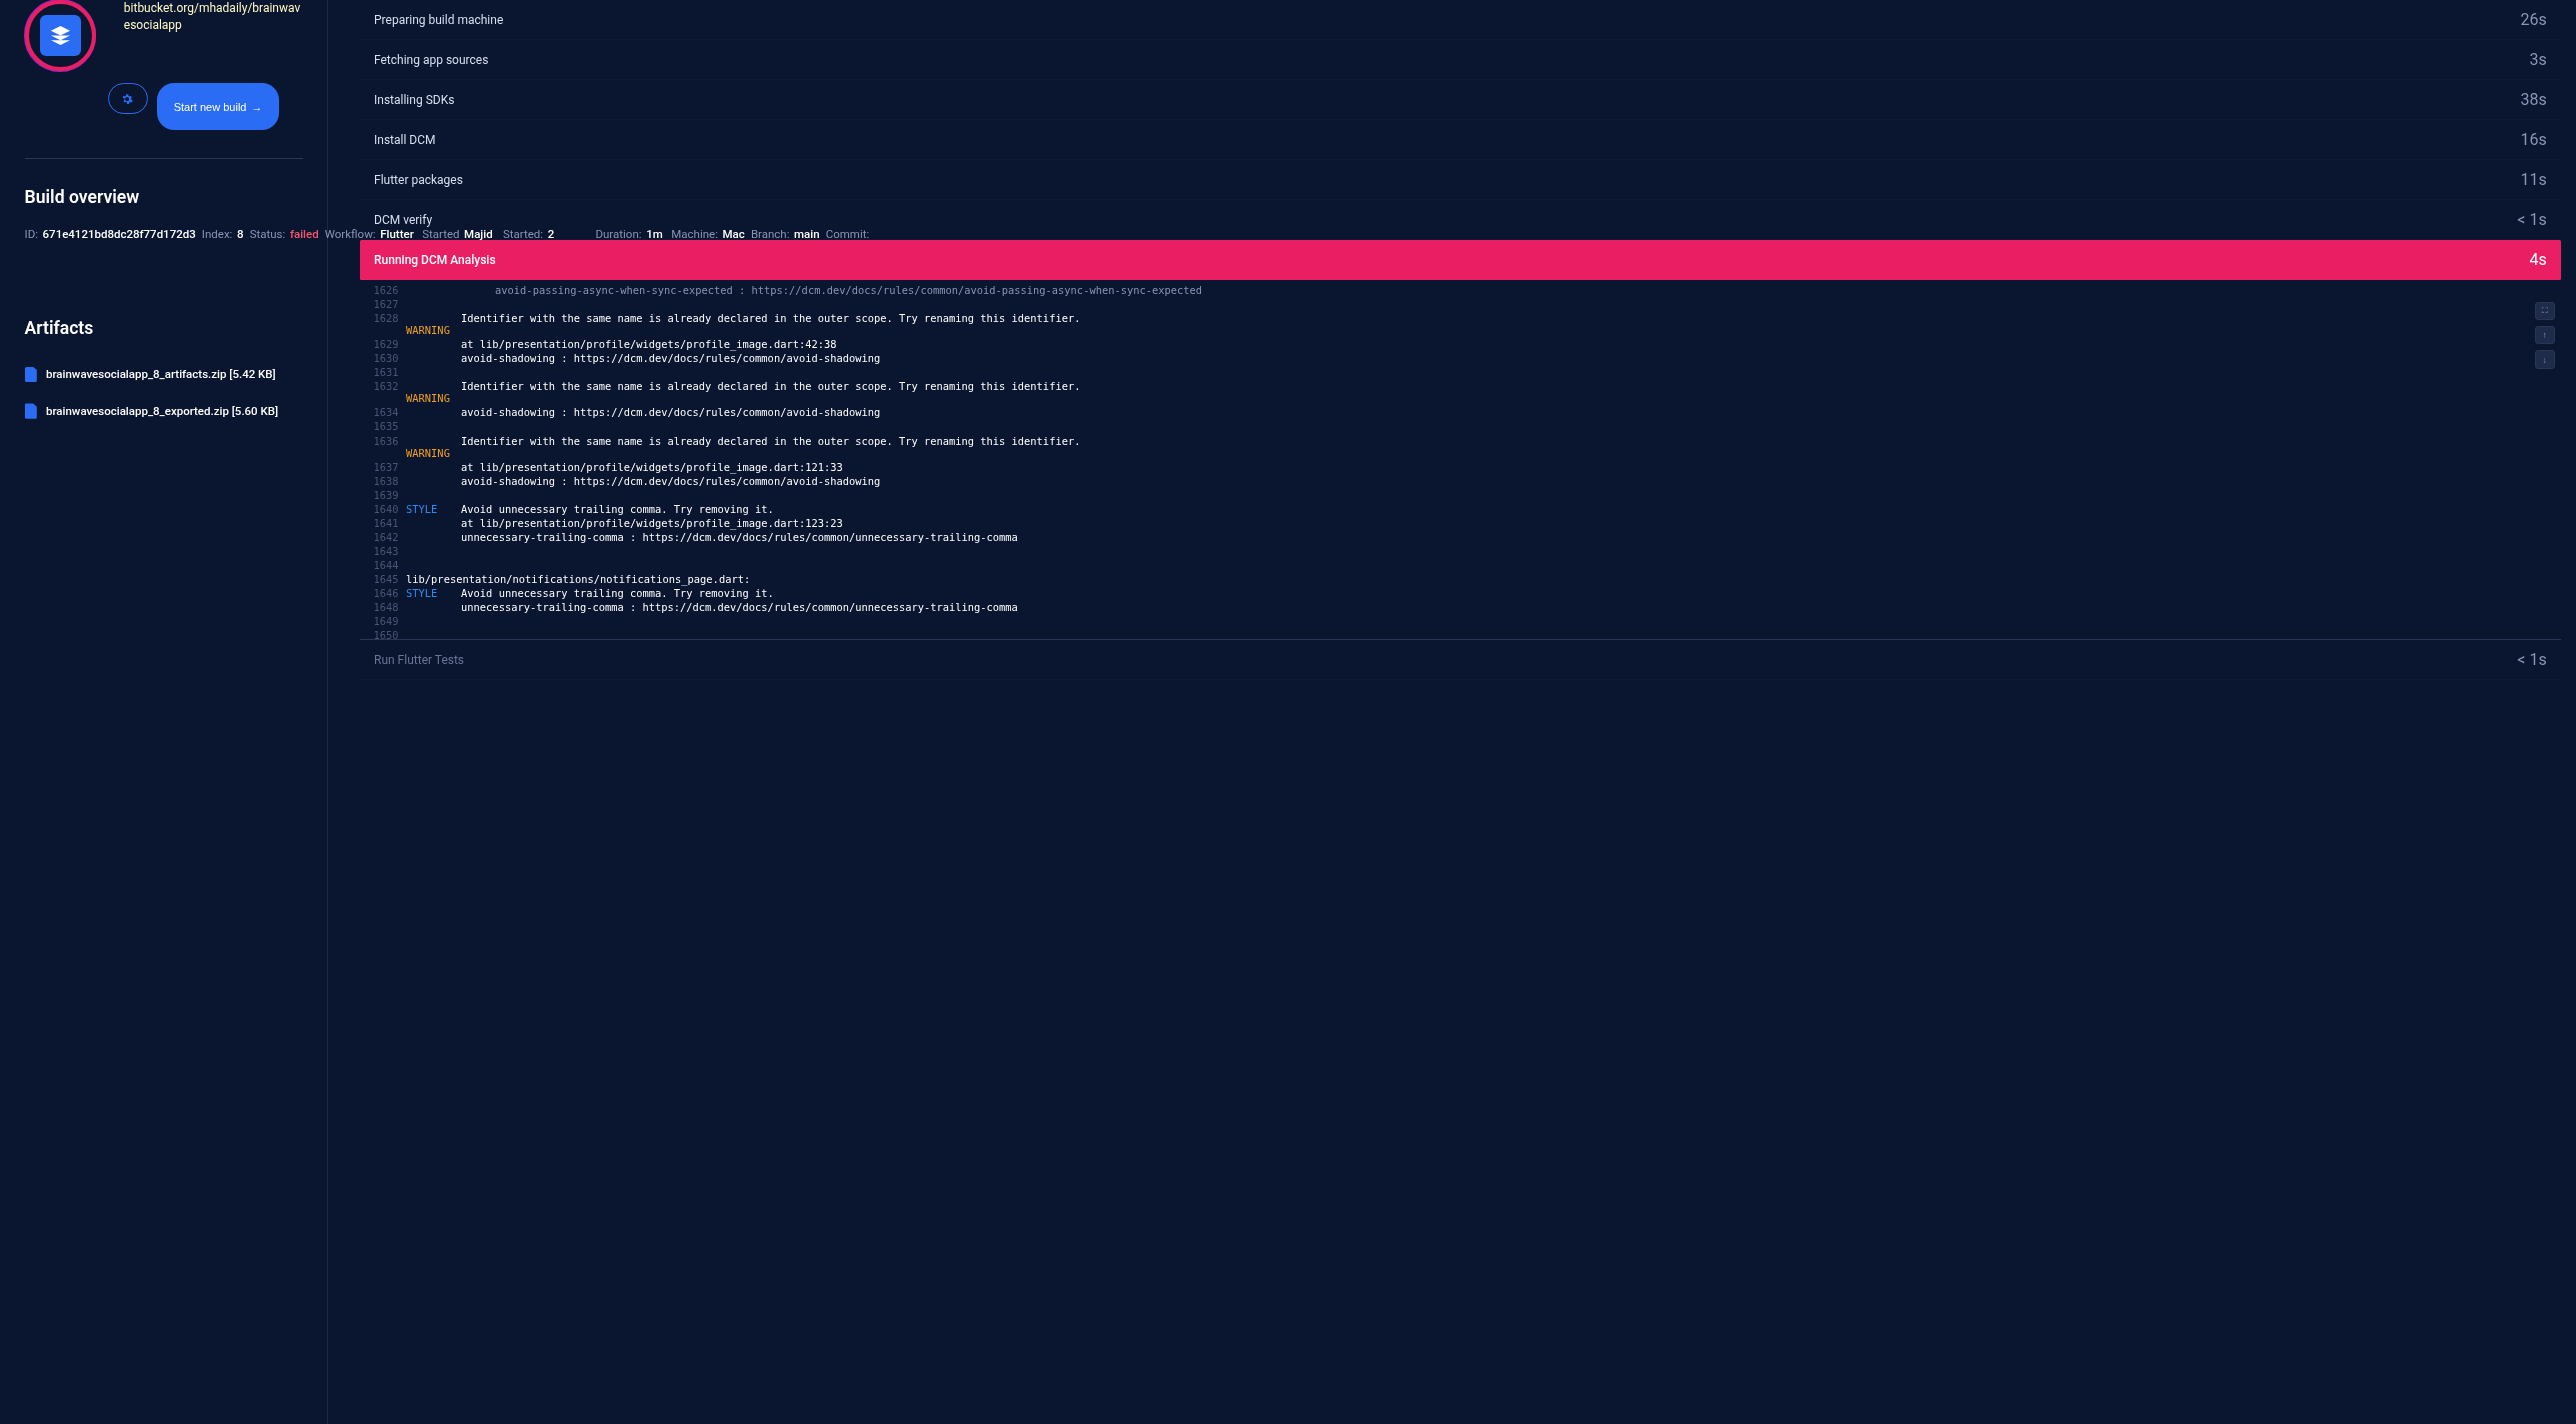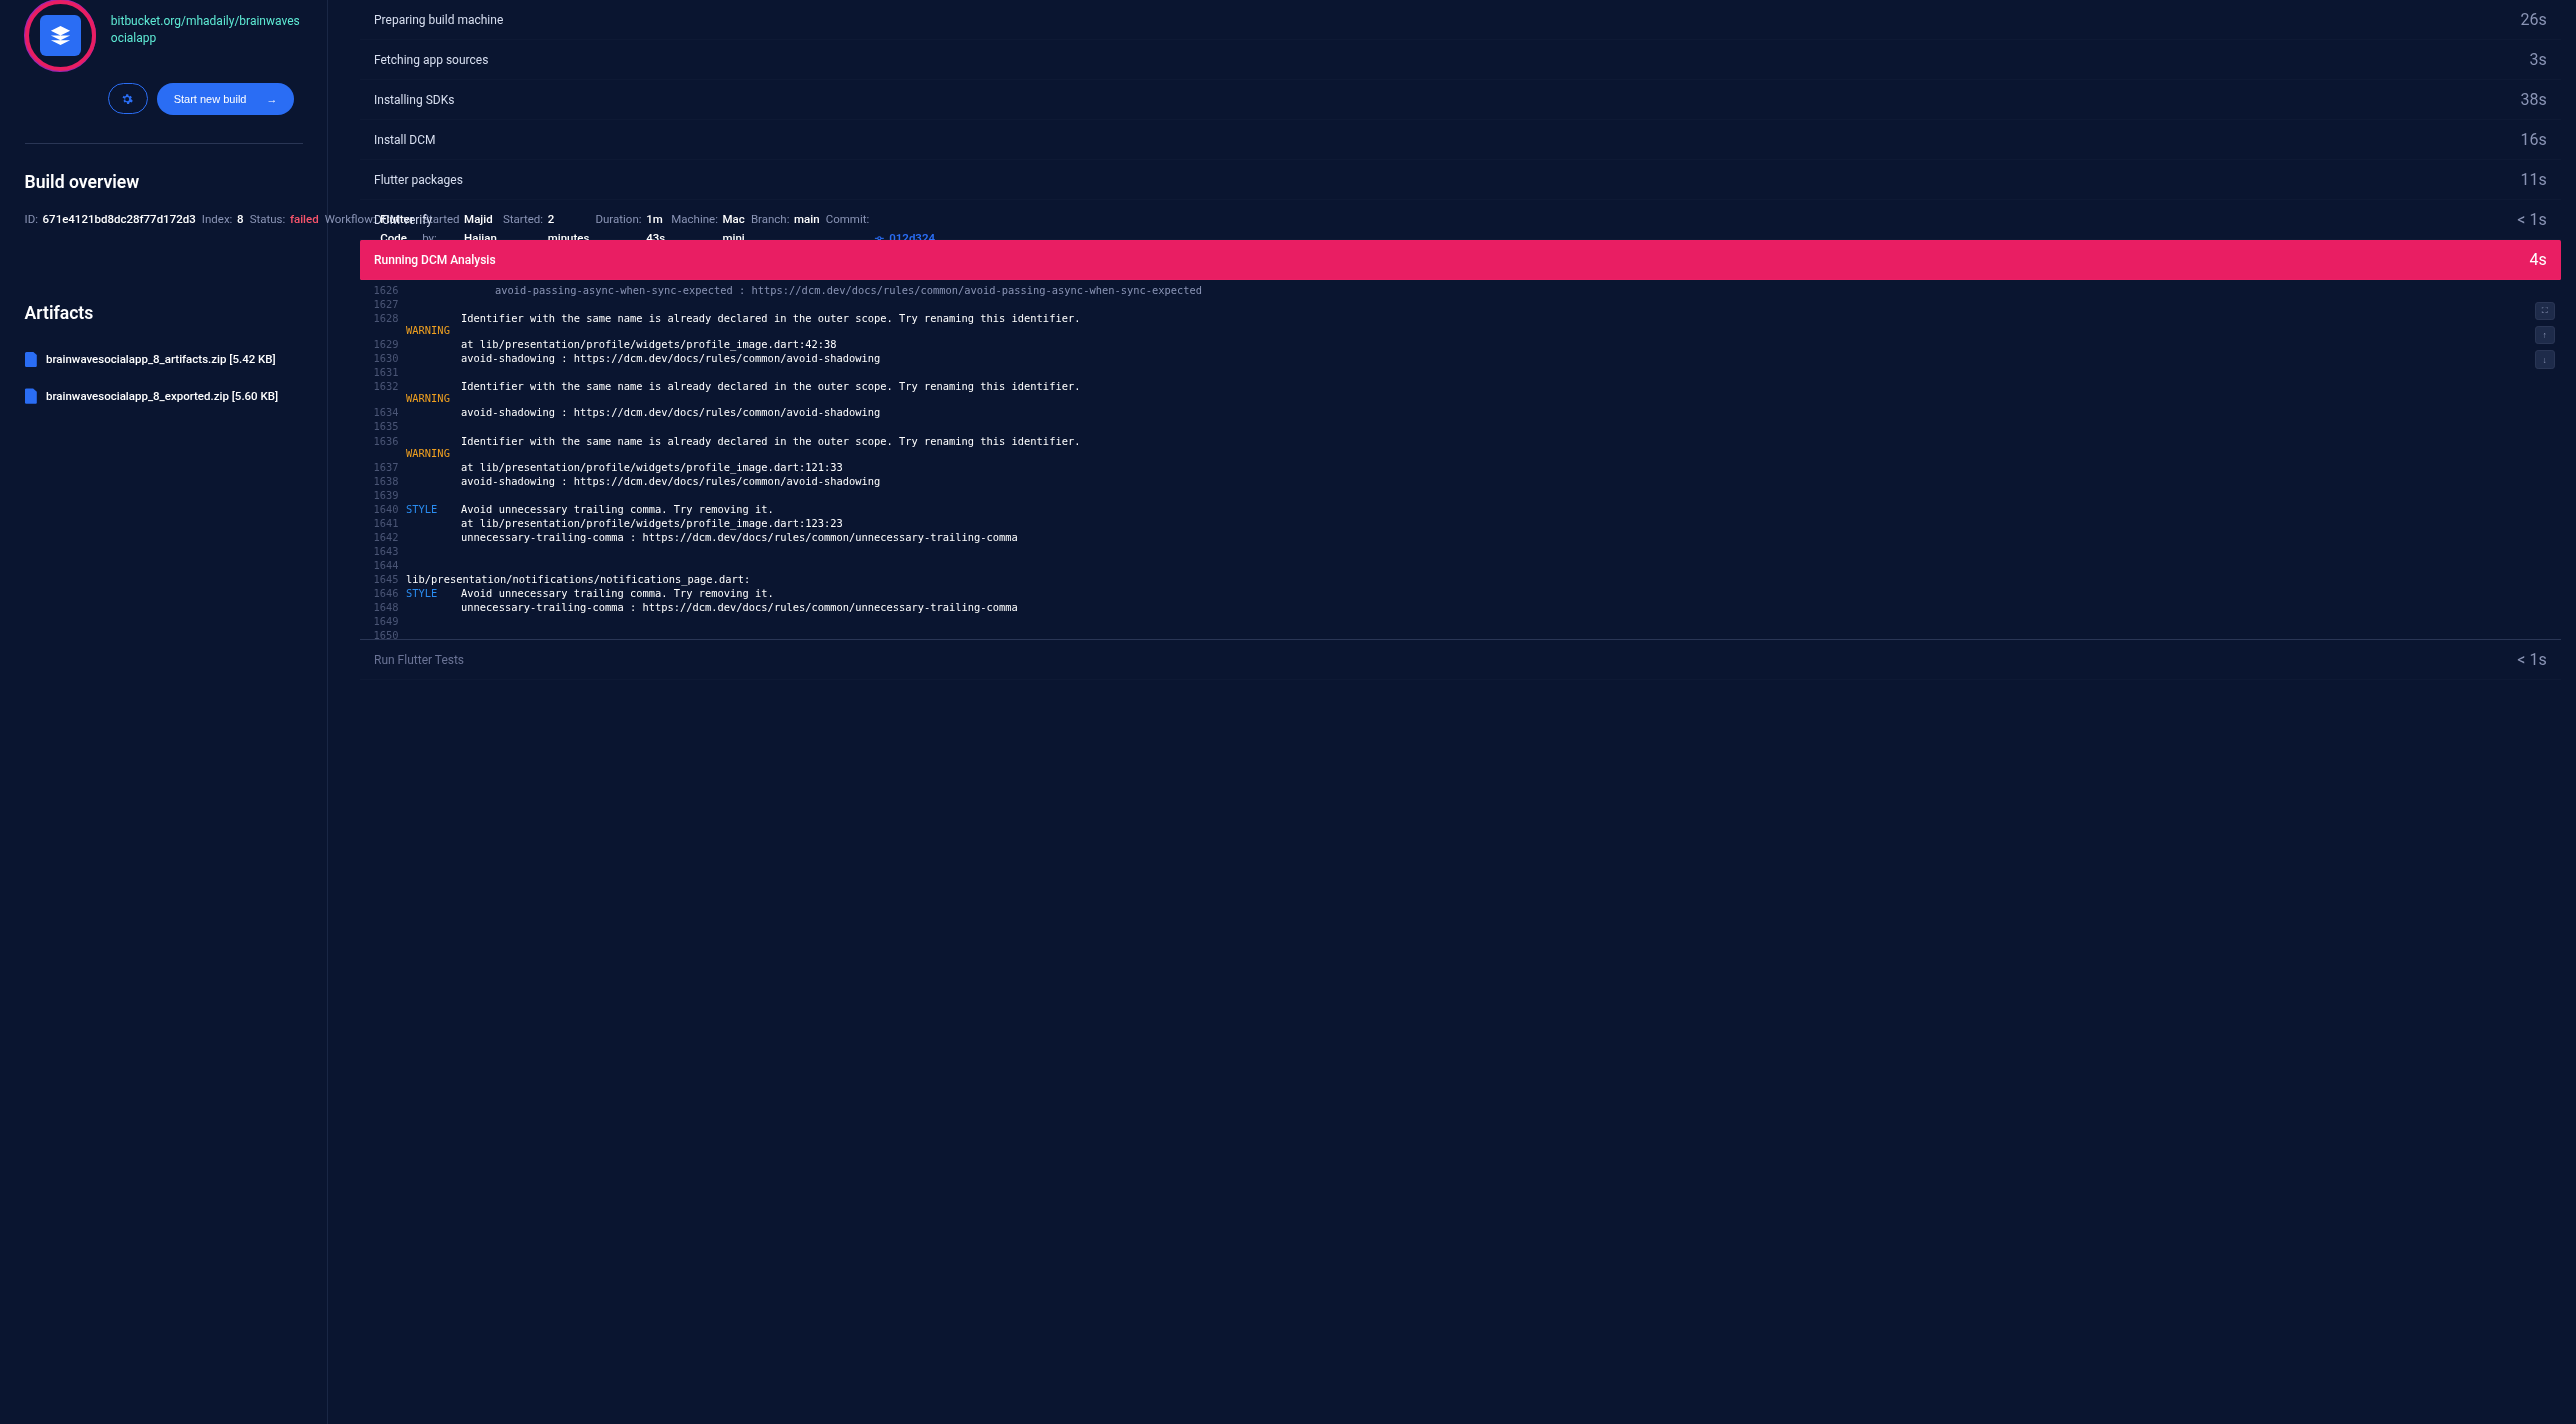--- a/index.html
+++ b/index.html
@@ -48,55 +48,56 @@
     .app-icon-inner {
       width: 41px;
       height: 41px;
       background: #2a6df4;
       border-radius: 6.1px;
       display: flex;
       align-items: center;
       justify-content: center;
     }
     .app-name {
-      color: #5eead4;
+      color: #fef9c3;
       font-size: 12px;
       line-height: 1.4;
       word-break: break-all;
-      padding-top: 13px;
+      padding-top: 0;
+      margin-left: 13px;
     }
     .actions {
       display: flex;
       gap: 9.2px;
       margin-top: 12.3px;
       margin-left: 83px;
     }
     .settings-btn {
       width: 40px;
       height: 31px;
       border-radius: 17px;
       border: 1.5px solid #2a6df4;
       background: transparent;
       display: flex;
       align-items: center;
       justify-content: center;
       cursor: pointer;
     }
     .start-build-btn {
-      height: 32px;
+      height: 47px;
       border-radius: 17px;
       background: #2a6df4;
       border: none;
       color: #fff;
       font-size: 11px;
       font-weight: 500;
       padding: 0 17px;
       display: flex;
       align-items: center;
-      gap: 20px;
+      gap: 5px;
       cursor: pointer;
     }
     .divider {
       height: 0.8px;
       background: #2a3655;
       margin: 28px 0;
     }
     .section-title {
       font-size: 17.6px;
       font-weight: 600;

